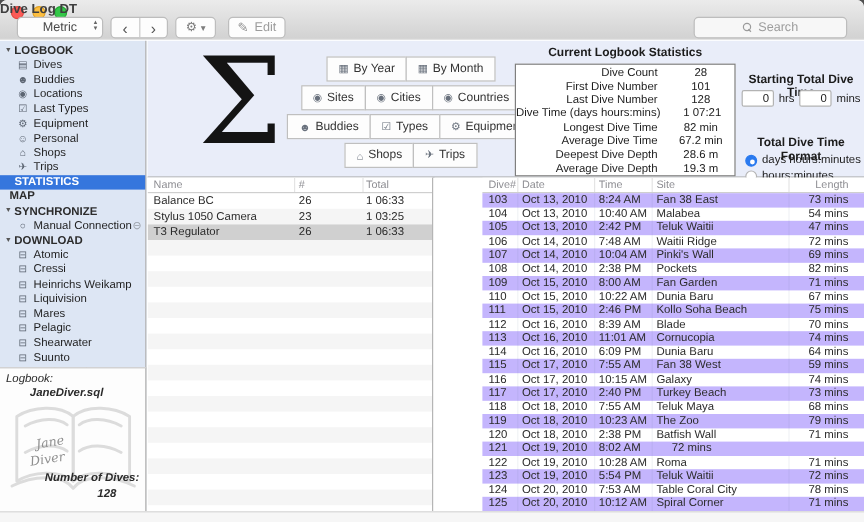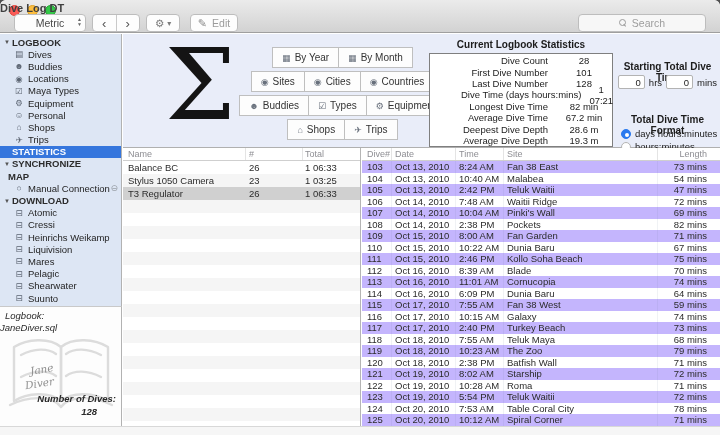--- a/index.html
+++ b/index.html
@@ -52,21 +52,21 @@
   .sb-sel { background:#3576dd; color:#fff; font-weight:700; padding-left:12px; }
   .sb-plain { padding-left:8px; font-weight:700; color:#2c2c2c; }
   .sb-manual { position:relative; padding-left:13px; }
   .eject { position:absolute; right:3px; color:#9aa0a8; font-size:9px; }
 
   
   #logbook-panel { position:absolute; left:0; width:122px; top:306px; bottom:9px; background:#fdfdfd;
                    border-right:1px solid #b2b2b2; border-top:1px solid #c9c9c9;
                    font-style:italic; color:#2a2a2a; }
   .lb-label { position:absolute; left:5px; top:3px; font-size:9.5px; font-weight:400; }
-  .lb-file { position:absolute; left:0; right:10px; top:15px; font-size:9.5px; font-weight:400;}
+  .lb-file { position:absolute; left:0; right:10px; top:15px; text-align:center; font-size:9.5px; font-weight:700;}
   .lb-book { position:absolute; left:6px; top:26px; }
   .lb-sign { position:absolute; font-family:"DejaVu Serif",serif; font-style:italic; color:#8f8f8f;
              font-size:10.5px; transform:rotate(-9deg); }
   .sign1 { left:30px; top:56px; }
   .sign2 { left:25px; top:70px; }
   .lb-count-label { position:absolute; right:5px; bottom:22px; font-size:9.5px; font-weight:700; }
   .lb-count { position:absolute; right:24px; bottom:9px; font-size:9.5px; font-weight:700; }
 
   
   #toppanel { position:absolute; left:123px; top:34px; right:0; height:114px; background:#e9edf9;
@@ -78,21 +78,21 @@
   .btn-row { display:flex; justify-content:center; }
   .stat-btn { height:21px; background:#fdfdfd; border:1px solid #bfbfbf; display:flex;
               align-items:center; justify-content:center; gap:4px; padding:0 9px; margin-left:-1px;
               font-size:10px; color:#333; white-space:nowrap; }
   .btn-ic { font-size:9px; color:#68707c; }
 
   .stats-title { position:absolute; left:306px; top:5px; width:184px; text-align:center;
                  font-size:10px; font-weight:700; color:#1c1c1c; }
   #stats-box { position:absolute; left:306px; top:19px; width:184px; height:94px; background:#fff;
                border:1px solid #7f7f7f; padding:1px 0; }
-  .stat-row { display:flex; height:11.4px; align-items:center; font-size:9.5px;padding-left:31px; }
+  .stat-row { display:flex; height:11.4px; align-items:center; font-size:9.5px; }
   .stat-l { flex:1; text-align:right; color:#1c1c1c; padding-right:8px; white-space:nowrap; }
   .stat-v { width:56px; text-align:center; color:#1c1c1c; }
 
   .rightcol { position:absolute; left:494px; right:2px; top:0; bottom:0; font-size:9.5px; color:#1c1c1c; }
   .rc-title1 { position:absolute; top:27px; left:0; right:0; text-align:center; font-weight:700; font-size:10px; }
   .rc-inputs { position:absolute; top:41px; left:0; right:0; display:flex; justify-content:center;
                align-items:center; gap:4px; }
   .mini-input { width:27px; height:14px; border:1px solid #b3b3b3; border-radius:2px; background:#fff;
                 font-size:9.5px; text-align:right; padding-right:3px; font-family:inherit; color:#1c1c1c; }
   .rc-title2 { position:absolute; top:80px; left:0; right:0; text-align:center; font-weight:700; font-size:10px; }
@@ -112,21 +112,21 @@
 
   #eq-table { position:absolute; left:123px; top:148px; width:238px; bottom:9px; overflow:hidden;
               background:#fff; border-right:1px solid #b5b5b5; }
   .eq-row { display:flex; height:13px; align-items:center; font-size:9.5px; color:#2b2b2b; }
   .eq-alt { background:#f5f5f5; }
   .eq-sel { background:#d0d0d0; }
   .ec-name { flex:1; padding-left:5px; overflow:hidden; white-space:nowrap; }
   .ec-num  { width:57px; padding-left:3px; }
   .ec-tot  { width:57px; padding-left:2px; }
 
-  #dive-table { position:absolute; left:362px; top:148px; right:0; bottom:9px; overflow:hidden; background:#fff; }
+  #dive-table { position:absolute; left:362px; top:148px; right:0; bottom:9px; overflow:hidden; background:#fff;padding-left:40px; }
   .dv-row { display:flex; height:11.5px; align-items:center; font-size:9.5px; color:#2b2b2b; }
   .dv-tint { background:#c4b5fd; }
   .dv-row > span { border-right:1px solid rgba(110,125,155,0.10); height:100%; display:flex; align-items:center; }
   .dv-row > span:last-child { border-right:none; }
   .dc-num  { width:30px; padding-left:5px; }
   .dc-date { width:64px; padding-left:3px; }
   .dc-time { width:48px; padding-left:3px; }
   .dc-site { flex:1; padding-left:3px; overflow:hidden; white-space:nowrap; }
   .dc-len  { width:62px; justify-content:flex-end; padding-right:13px; }
   .tbl-hdr .dc-len { justify-content:flex-end; }
@@ -189,48 +189,48 @@
         <div class="sb-row sb-item">
           <span class="sb-ic">☻</span>
           <span class="sb-lab">Buddies</span>
         </div>
         <div class="sb-row sb-item">
           <span class="sb-ic">◉</span>
           <span class="sb-lab">Locations</span>
         </div>
         <div class="sb-row sb-item">
           <span class="sb-ic">☑</span>
-          <span class="sb-lab">Maya Types</span>
+          <span class="sb-lab">Last Types</span>
         </div>
         <div class="sb-row sb-item">
           <span class="sb-ic">⚙</span>
           <span class="sb-lab">Equipment</span>
         </div>
         <div class="sb-row sb-item">
           <span class="sb-ic">☺</span>
           <span class="sb-lab">Personal</span>
         </div>
         <div class="sb-row sb-item">
           <span class="sb-ic">⌂</span>
           <span class="sb-lab">Shops</span>
         </div>
         <div class="sb-row sb-item">
           <span class="sb-ic">✈</span>
           <span class="sb-lab">Trips</span>
         </div>
       </div>
     <div class="sb-row sb-sel">
       <span>STATISTICS</span>
+    </div>
+    <div class="sb-row sb-plain">
+      <span>MAP</span>
     </div>
     <div class="sb-row sb-head">
       <span class="tri">▼</span>
       <span>SYNCHRONIZE</span>
-    </div>
-    <div class="sb-row sb-plain">
-      <span>MAP</span>
     </div>
     <div class="sb-row sb-item sb-manual">
       <span class="sb-ic">○</span>
       <span class="sb-lab">Manual Connection</span>
       <span class="eject">⊖</span>
     </div>
     <div class="sb-row sb-head">
       <span class="tri">▼</span>
       <span>DOWNLOAD</span>
     </div>
@@ -583,21 +583,20 @@
           <span class="dc-num">120</span>
           <span class="dc-date">Oct 18, 2010</span>
           <span class="dc-time">2:38 PM</span>
           <span class="dc-site">Batfish Wall</span>
           <span class="dc-len">71 mins</span>
         </div>
         <div class="dv-row dv-tint">
           <span class="dc-num">121</span>
           <span class="dc-date">Oct 19, 2010</span>
           <span class="dc-time">8:02 AM</span>
-          <span class="dc-site">Starship</span>
           <span class="dc-len">72 mins</span>
         </div>
         <div class="dv-row">
           <span class="dc-num">122</span>
           <span class="dc-date">Oct 19, 2010</span>
           <span class="dc-time">10:28 AM</span>
           <span class="dc-site">Roma</span>
           <span class="dc-len">71 mins</span>
         </div>
         <div class="dv-row dv-tint">

